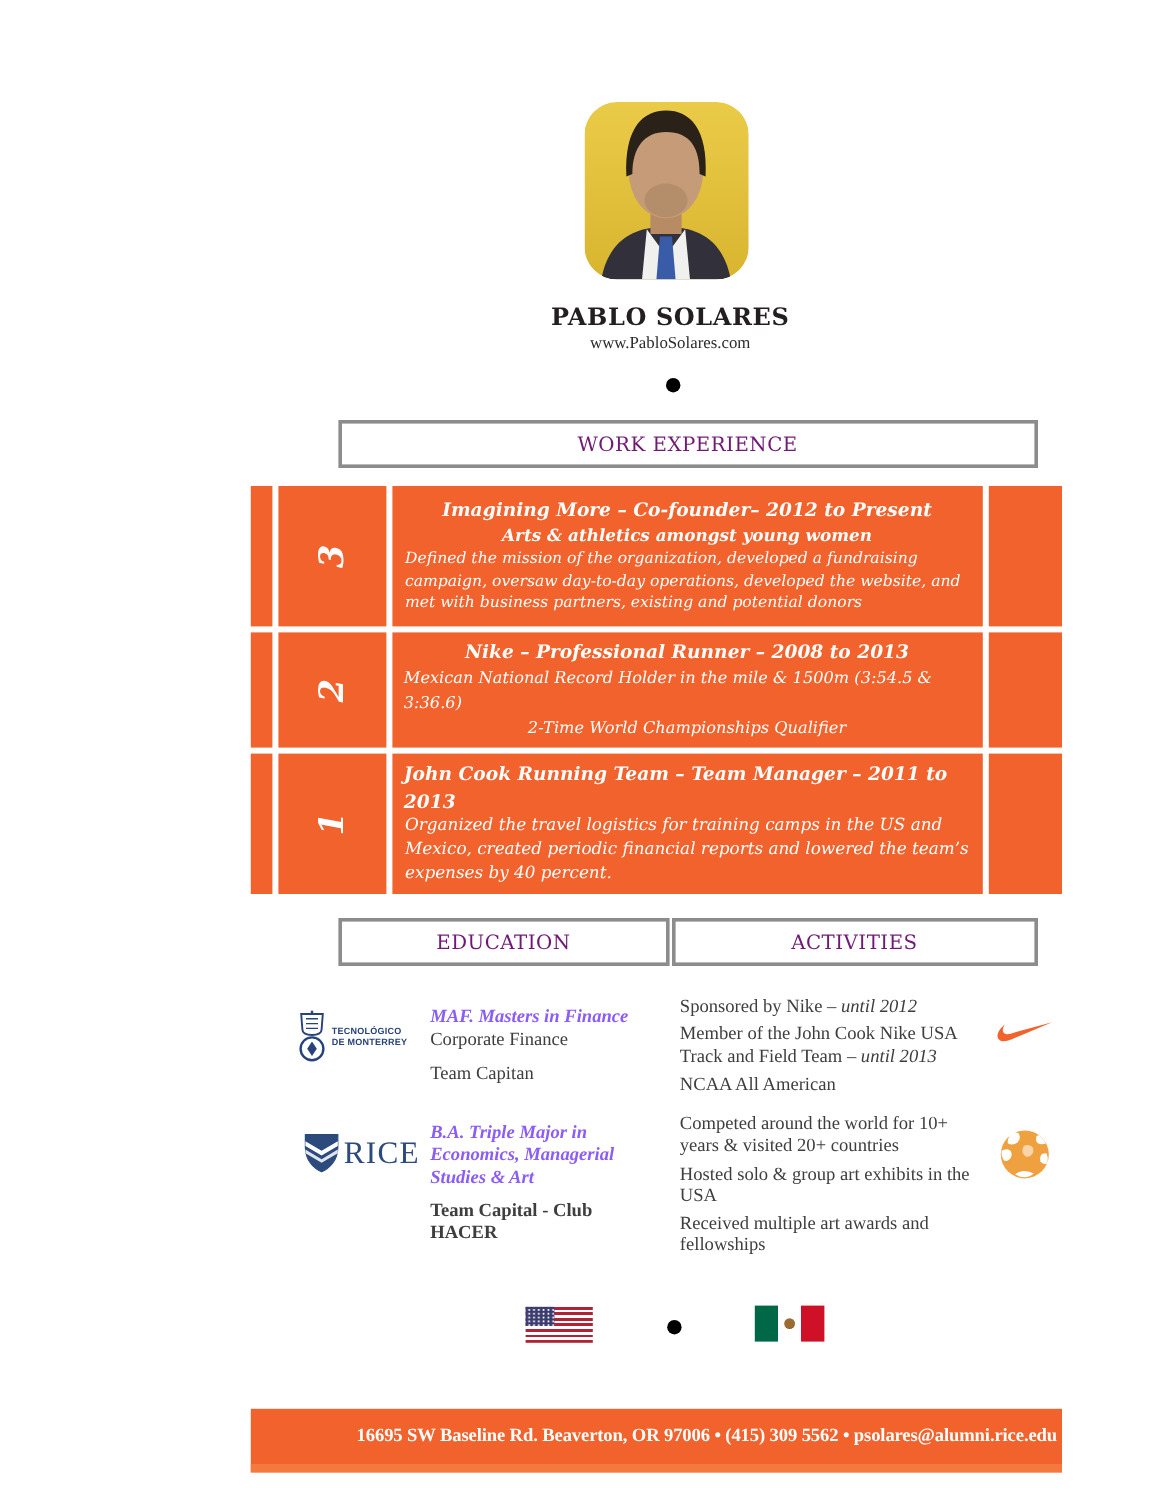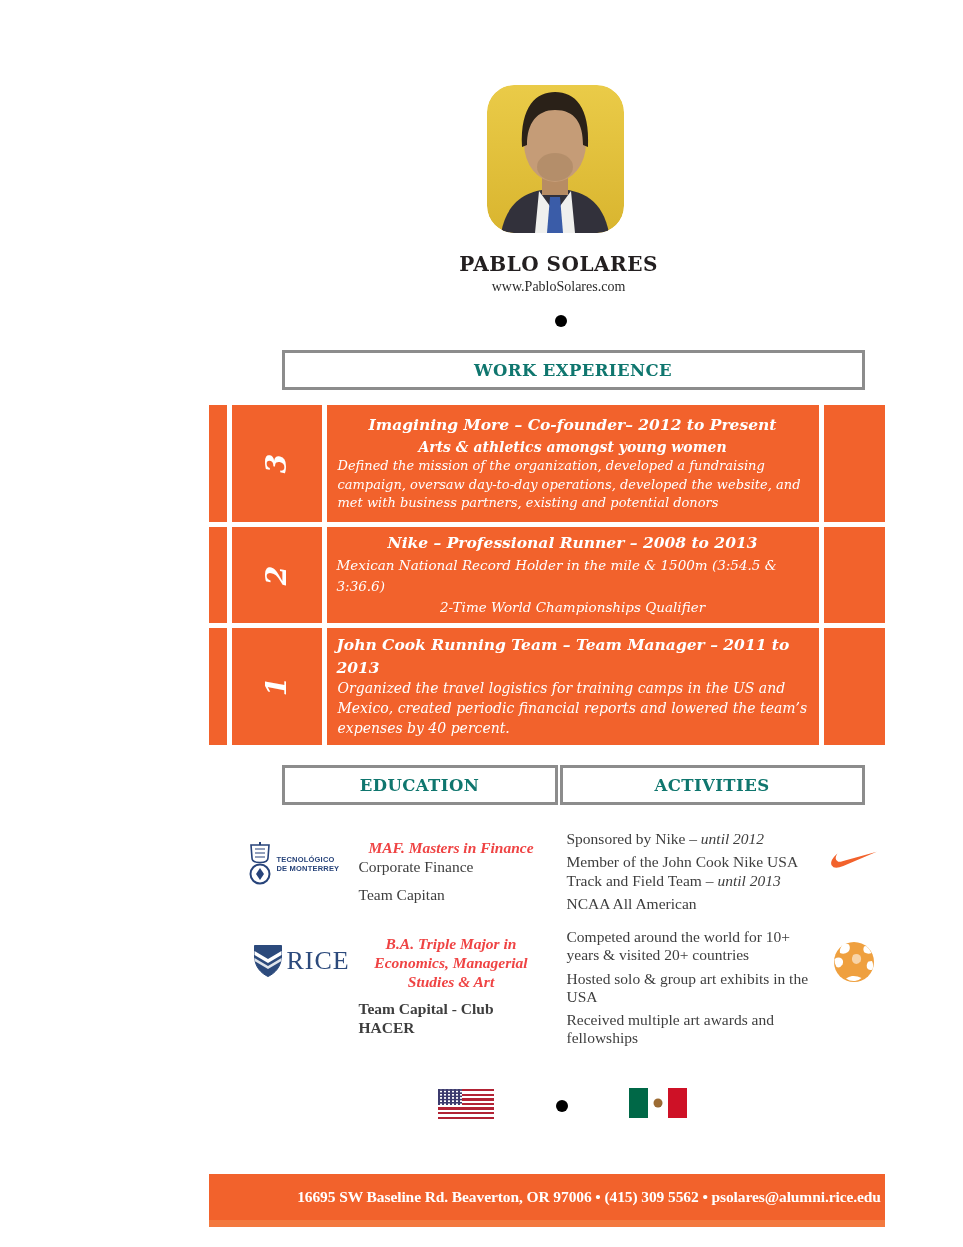--- a/index.html
+++ b/index.html
@@ -27,22 +27,22 @@
   .dot { width:12px; height:12px; border-radius:50%; background:#000; }
   .dot-top { left:476px; top:315px; }
   .dot-bottom { left:477px; top:1100px; }
 
   
   .hdr-box {
     border:3.5px solid #8c8c8c; background:#fff;
     display:flex; align-items:center; justify-content:center;
   }
   .hdr-box span {
-    font-family:"DejaVu Serif", serif; font-weight:bold; font-size:16.5px;
-    letter-spacing:0.4px; color:#0f766e;
+    font-family:"DejaVu Serif", serif; font-weight:normal; font-size:16.5px;
+    letter-spacing:0.4px; color:#701a75;
   }
   .work-hdr { left:203px; top:350px; width:583px; height:40px; }
   .edu-hdr  { left:203px; top:765px; width:276px; height:40px; }
   .act-hdr  { left:481px; top:765px; width:305px; height:40px; }
 
   
   .wrow { left:130px; width:723px; display:flex; gap:5px; }
   .cell { background:#F2622C; height:100%; }
   .strip { width:18px; }
   .numcell { width:90px; display:flex; align-items:center; justify-content:center; }
@@ -68,21 +68,21 @@
   .tec-logo { left:168px; top:842px; width:110px; display:flex; align-items:center; gap:4px; }
   .tec-text {
     font-family:"Liberation Sans", sans-serif; font-weight:bold; font-size:7.5px;
     line-height:1.25; color:#27437A; letter-spacing:0.2px;
   }
   .rice-logo { left:174px; top:944px; width:100px; display:flex; align-items:center; gap:4px; }
   .rice-text {
     font-family:"Liberation Serif", serif; font-size:26px; color:#2C4A7C; letter-spacing:1px;
   }
   .edu-col { left:280px; width:185px; font-size:15.5px; color:#3e3e3e; line-height:1.22; }
-  .edu-degree { font-weight:bold; font-style:italic; color:#ef4444;text-align:center; }
+  .edu-degree { font-weight:bold; font-style:italic; color:#8b5cf6; }
   .edu1 { top:839px; }
   .edu1-extra { top:886px; }
   .edu2 { top:935px; }
   .edu2-extra { top:1000px;font-weight:bold; }
 
   
   .act-col { left:488px; width:255px; font-size:15.5px; color:#3e3e3e; line-height:1.18; }
   .act-g1 { top:830px; }
   .act-g2 { top:928px; }
   .act-item { margin-bottom:5px; }

